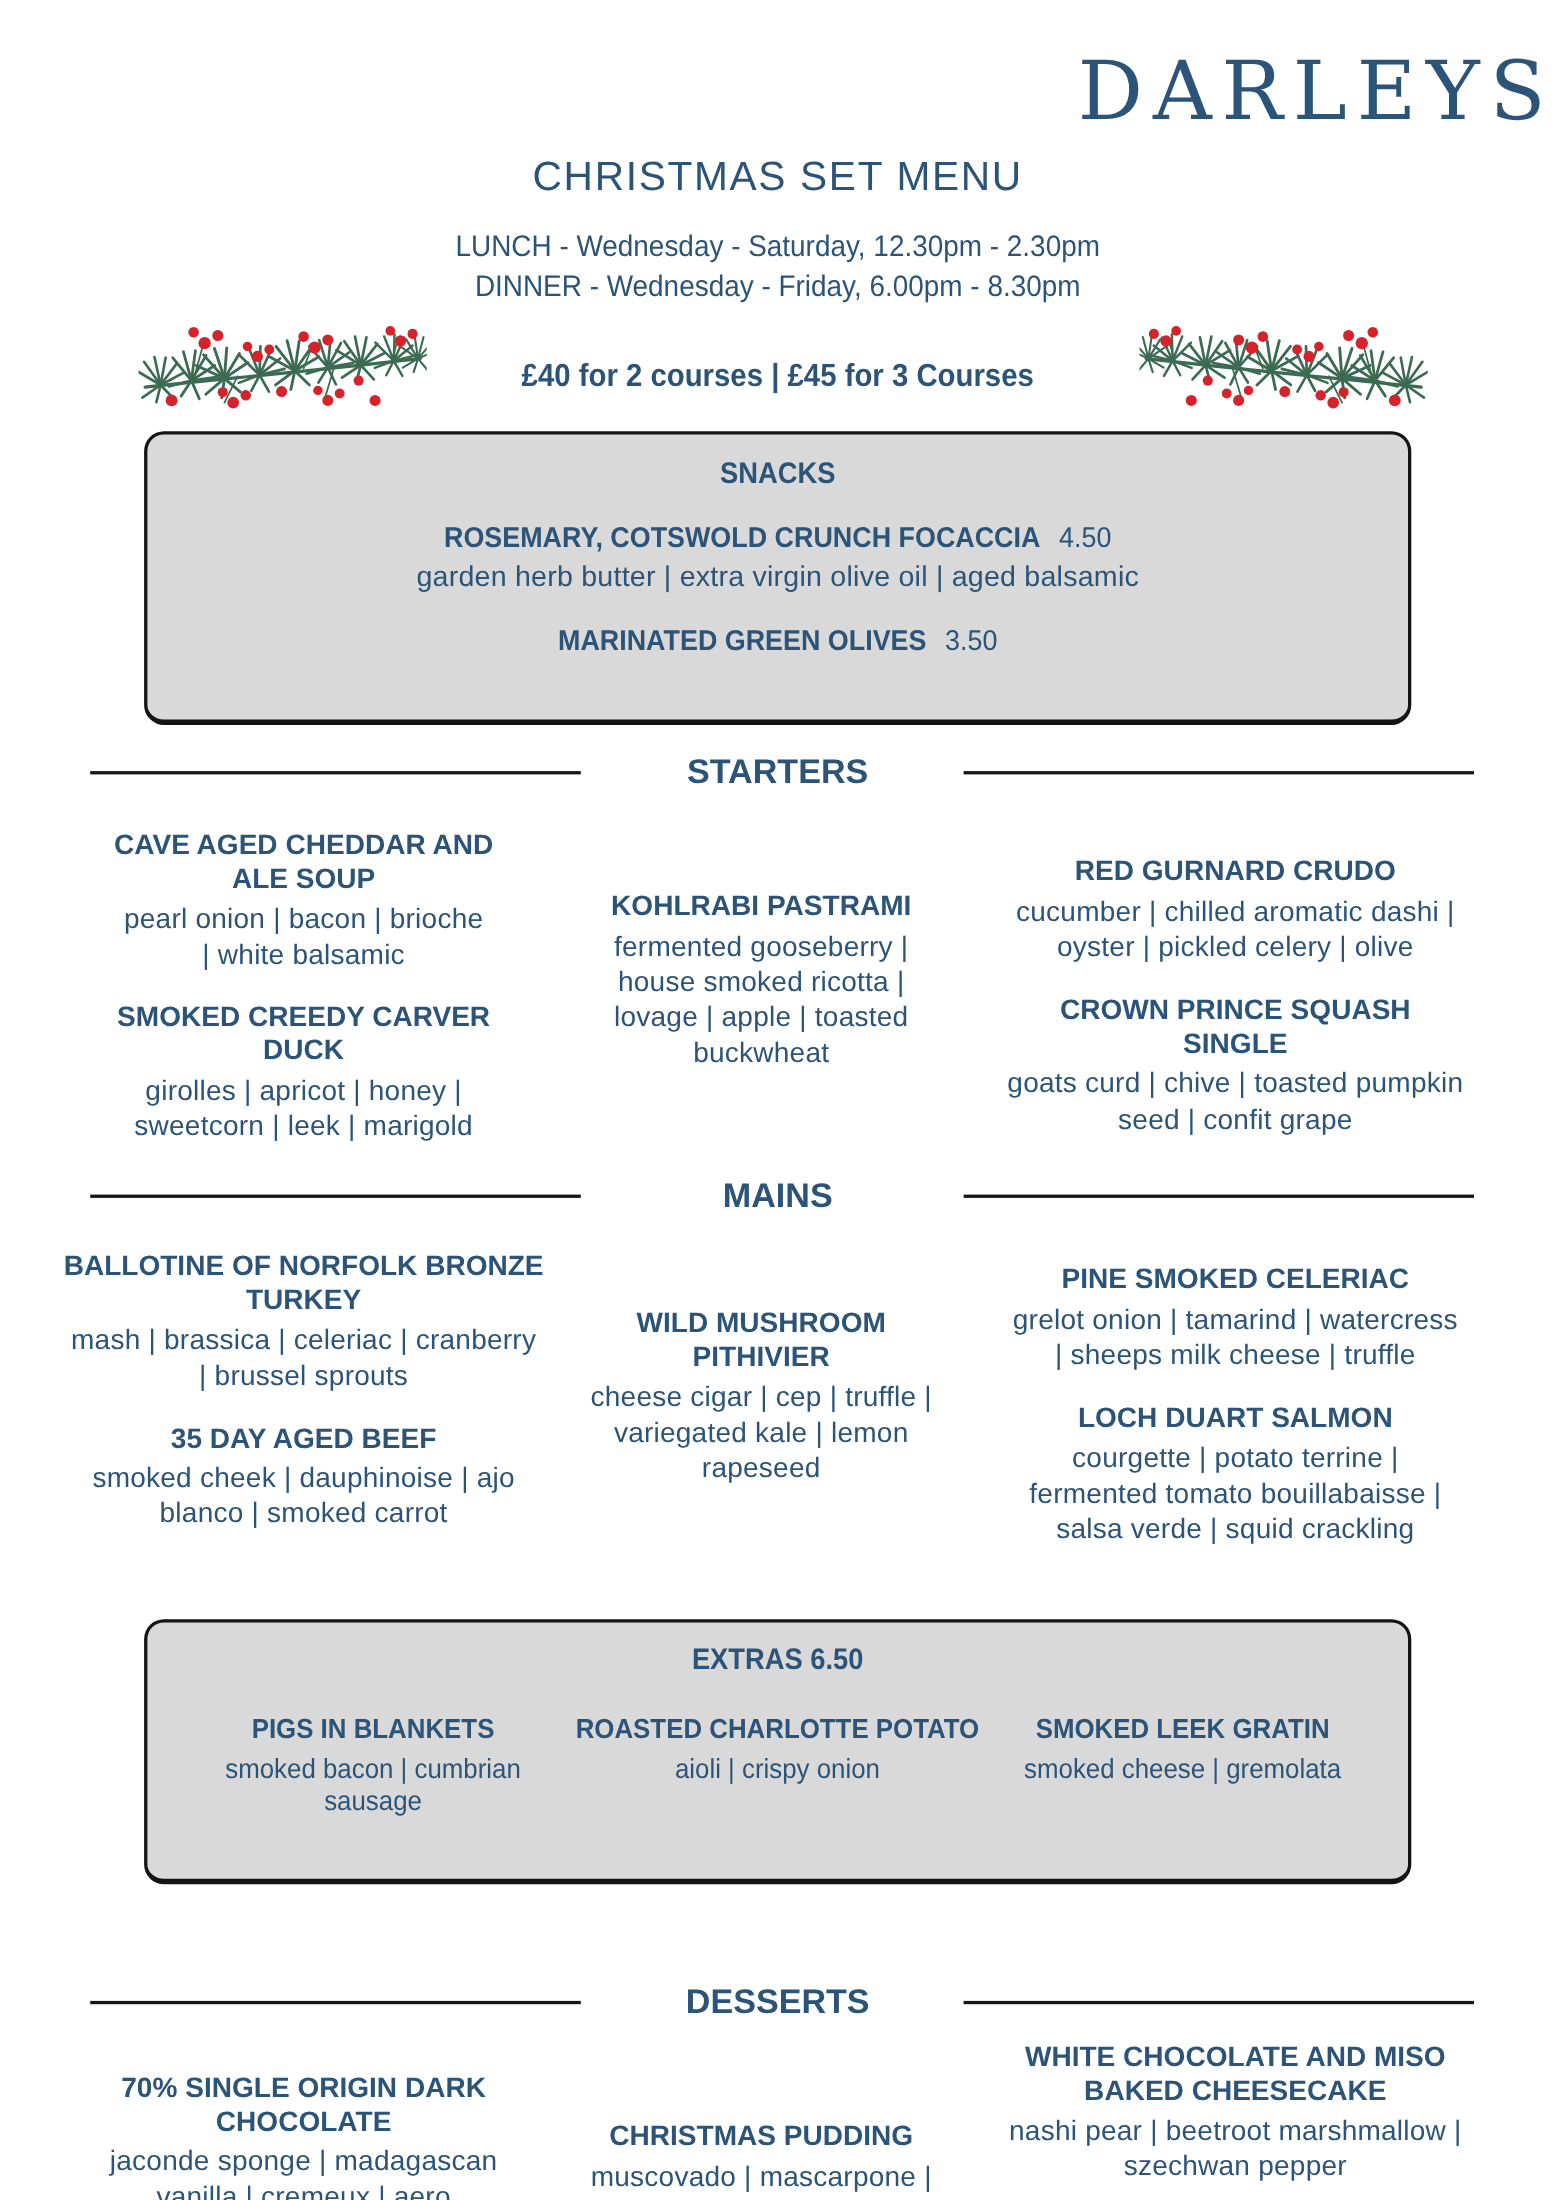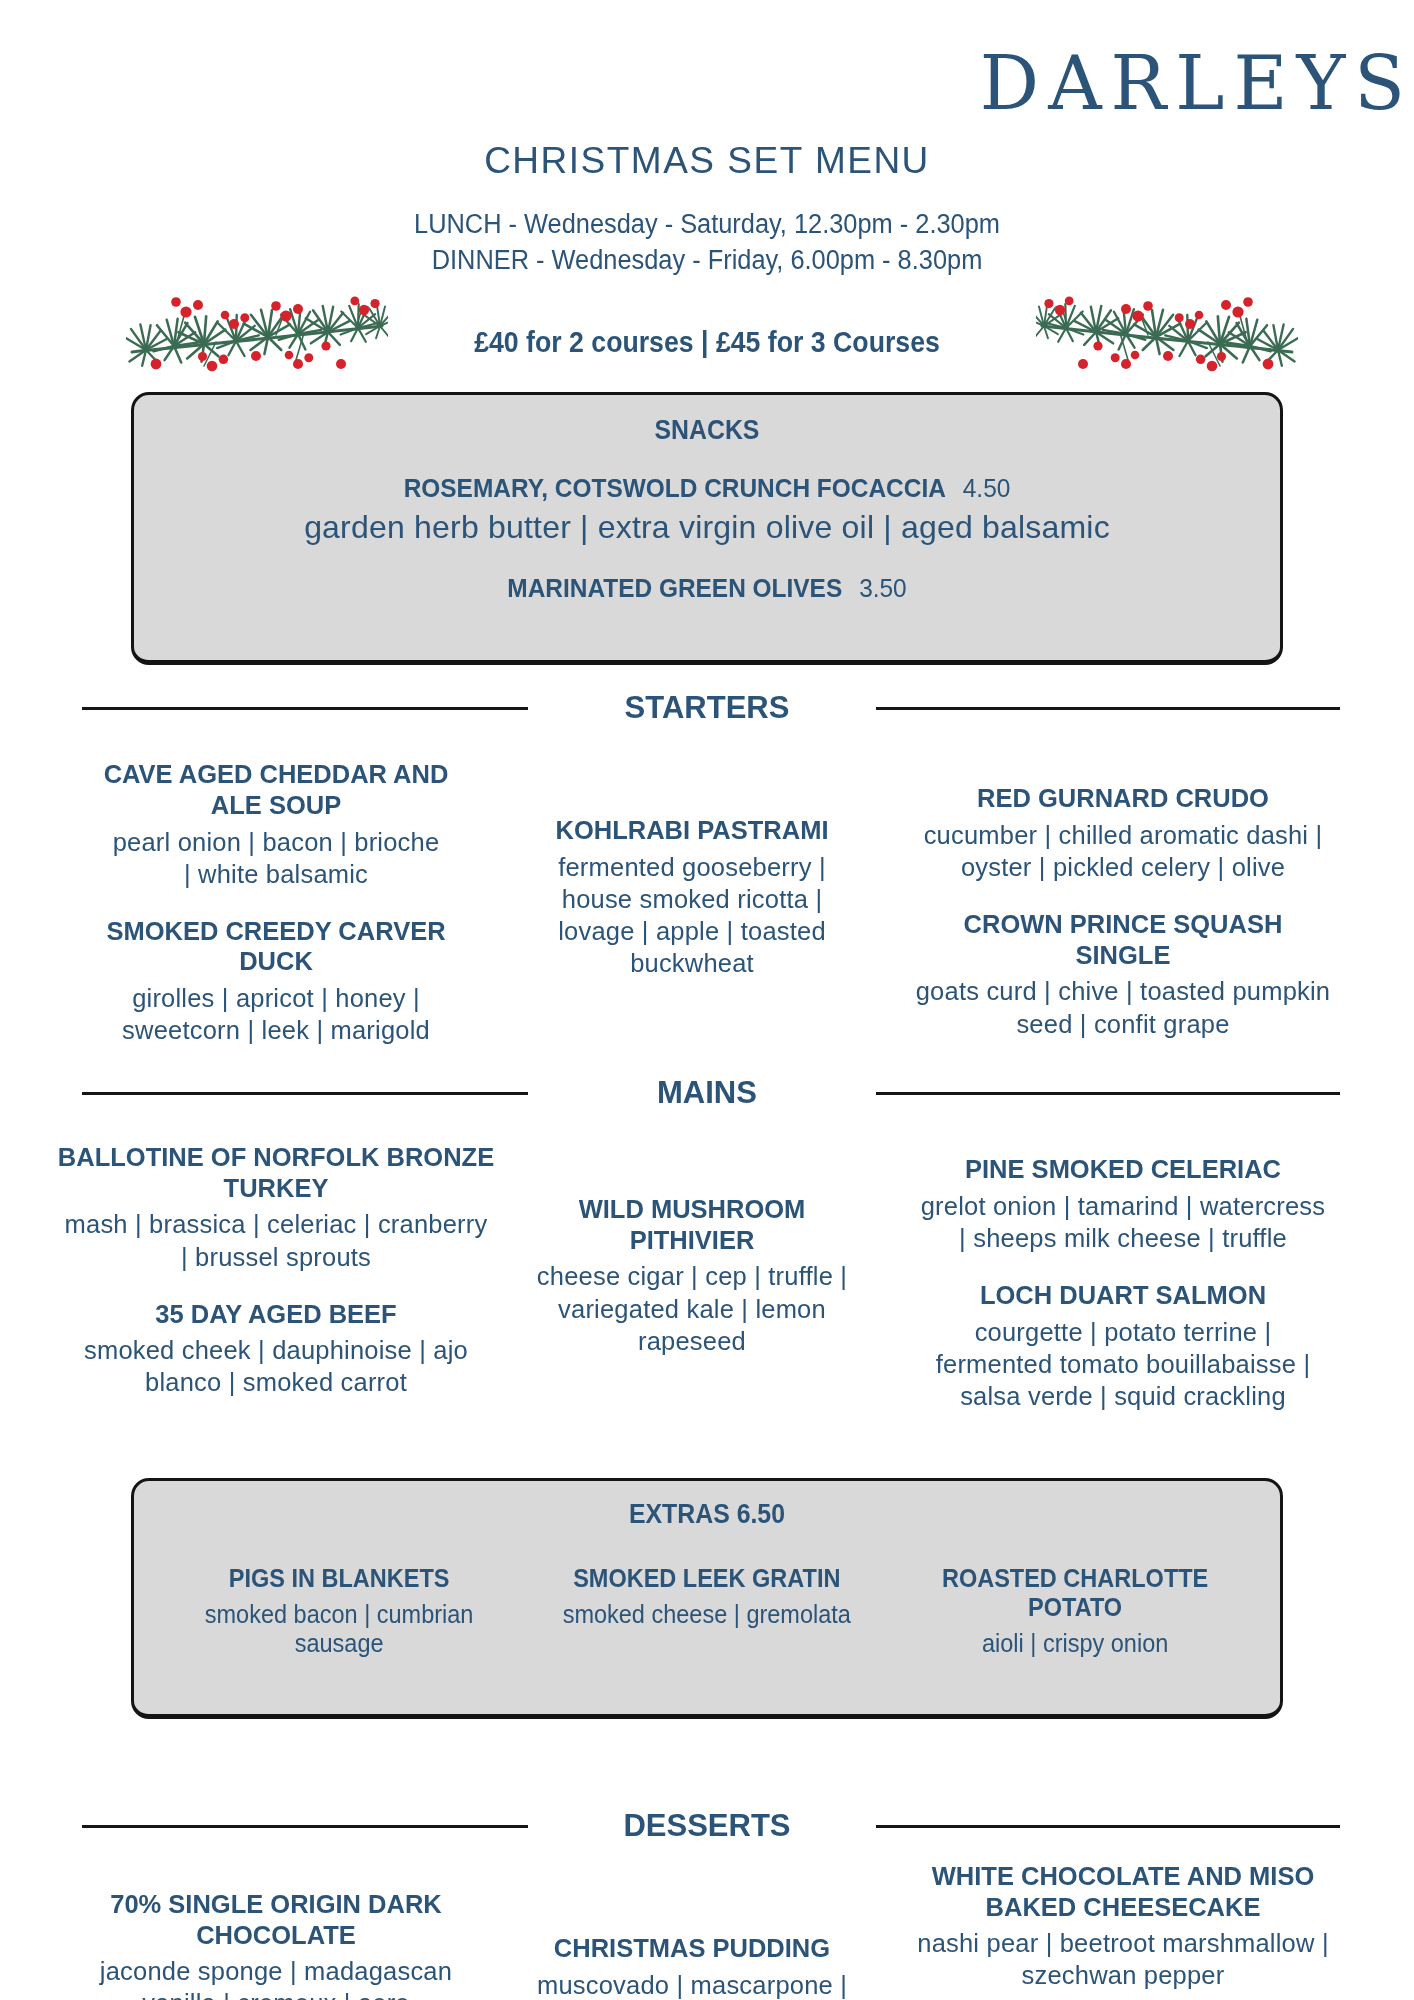--- a/index.html
+++ b/index.html
@@ -34,21 +34,21 @@
   .panel{
     width:1152px;margin:8px auto 0;background:var(--box-bg);
     border:3px solid var(--border-dark);border-bottom-width:5px;border-radius:18px;
     text-align:center;padding:20px 24px 56px;
   }
   .panel-heading{font-size:27px;font-weight:700;transform:scaleX(.92);transform-origin:50% 50%;}
   .snack{margin-top:27px;}
   .snack-line{font-size:26px;transform:scaleX(.94);transform-origin:50% 50%;}
   .snack-name{font-weight:700;}
   .snack-price{margin-left:18px;}
-  .snack-desc{font-size:32px;margin-top:5px;letter-spacing:.2px;}
+  .snack-desc{font-size:26px;margin-top:5px;letter-spacing:.2px;}
   .section-head{
     position:relative;text-align:center;font-size:31px;font-weight:700;
     height:38px;line-height:38px;
   }
   .rule{position:absolute;top:18px;height:3px;background:#161616;}
   .rule.l{left:82px;width:446px;}
   .rule.r{right:74px;width:464px;}
   .cols{display:grid;grid-template-columns:452px 352px 482px;justify-content:space-between;padding:0 50px;}
   .col{text-align:center;}
   .dish{margin-bottom:26px;}
@@ -247,26 +247,26 @@
 </section>
 
 <section class="panel extras" id="extras">
   <div class="panel-heading">EXTRAS 6.50</div>
   <div class="extras-cols">
     <div class="extra">
       <div class="extra-name">PIGS IN BLANKETS</div>
       <div class="extra-desc">smoked bacon | cumbrian sausage</div>
     </div>
     <div class="extra">
+      <div class="extra-name">ROASTED CHARLOTTE POTATO</div>
+      <div class="extra-desc">aioli | crispy onion</div>
+    </div>
+    <div class="extra">
       <div class="extra-name">SMOKED LEEK GRATIN</div>
       <div class="extra-desc">smoked cheese | gremolata</div>
-    </div>
-    <div class="extra">
-      <div class="extra-name">ROASTED CHARLOTTE POTATO</div>
-      <div class="extra-desc">aioli | crispy onion</div>
     </div>
   </div>
 </section>
 
 <section class="course" id="desserts">
   <div class="section-head">
     <span class="rule l"></span>
     <span>DESSERTS</span>
     <span class="rule r"></span>
   </div>

